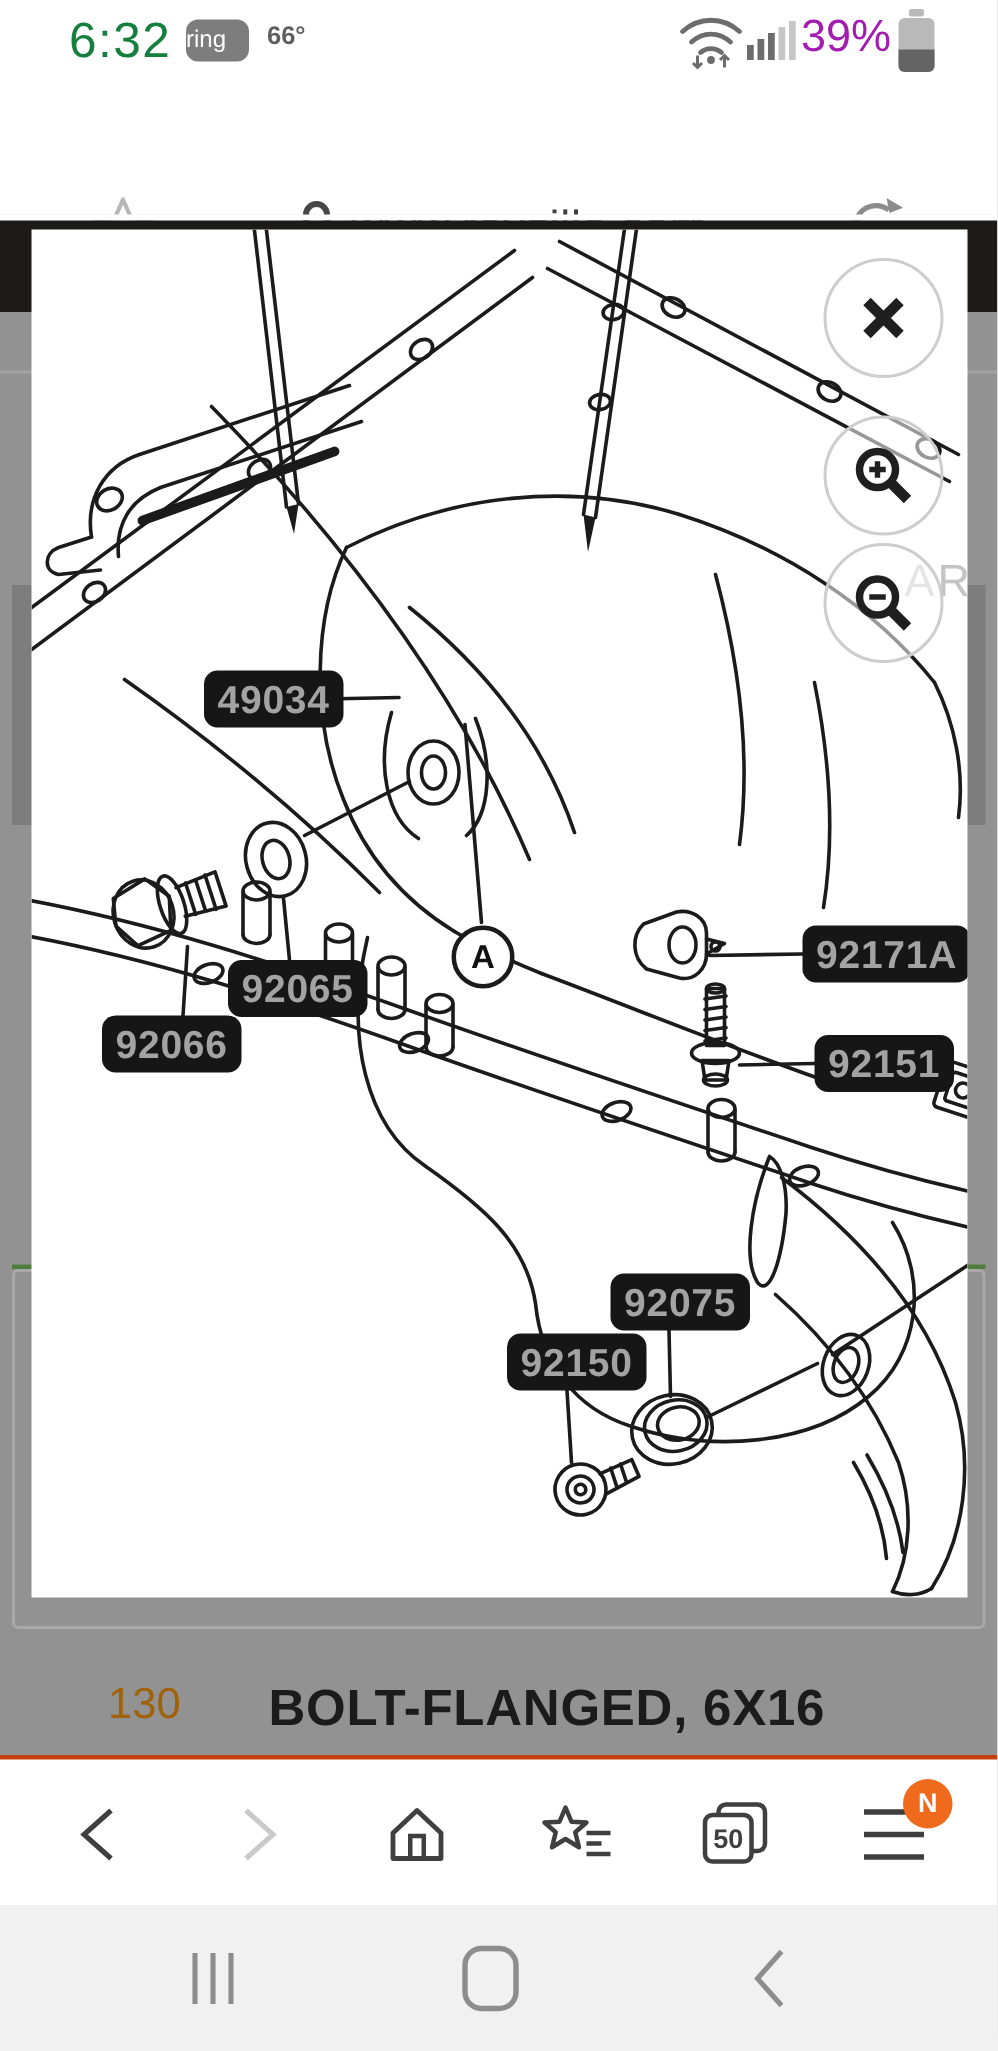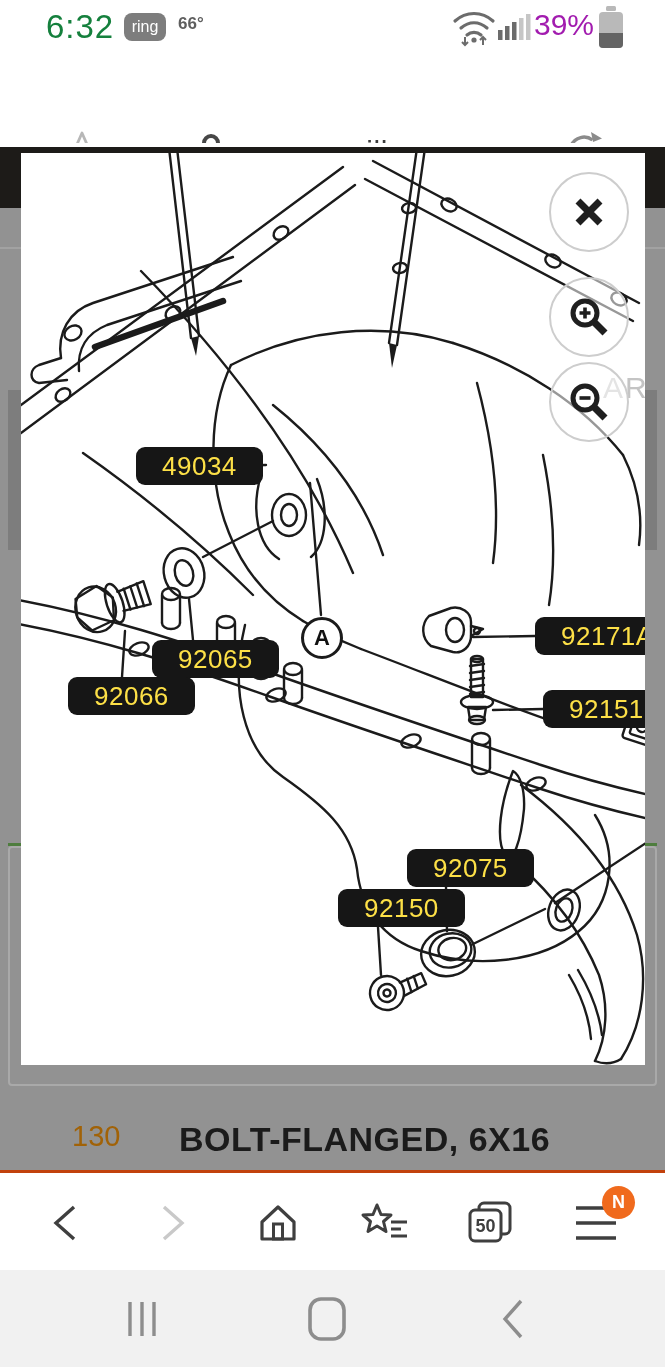--- a/index.html
+++ b/index.html
@@ -4,21 +4,21 @@
 <style>
   html,body{margin:0;padding:0;background:#dcdcdc;}
   .screen{position:relative;width:665px;height:1367px;background:#ffffff;overflow:hidden;
           font-family:"Liberation Sans",sans-serif;}
   .abs{position:absolute;}
 
   
   .statusbar{position:absolute;top:0;left:0;width:665px;height:55px;background:#fff;}
   .sb-time{position:absolute;left:46px;top:8px;font-size:33px;color:#15803d;letter-spacing:1px;}
   .sb-ring{position:absolute;left:124px;top:13px;width:42px;height:28px;background:#7d7d7d;
-           border-radius:8px;color:#fff;font-size:16px;text-align:center;line-height:28px;}
+           border-radius:8px;color:#fff;font-size:16px;line-height:28px;}
   .sb-temp{position:absolute;left:178px;top:14px;font-size:17px;font-weight:bold;color:#5f5f5f;}
   .sb-pct{position:absolute;left:534px;top:8px;font-size:30px;color:#a21caf;}
 
   
   .urlbar{position:absolute;top:55px;left:0;width:665px;height:88px;background:#fff;
           border-bottom:1px solid #e3e3e3;}
   .url-text{position:absolute;left:234px;top:80px;font-size:30px;color:#3c3c3c;letter-spacing:.5px;}
 
   
   .band-white{position:absolute;top:143px;left:0;width:665px;height:4px;background:#fff;}
@@ -28,22 +28,22 @@
   .dim-block{position:absolute;top:390px;left:8px;width:649px;height:160px;background:#7d7d7d;}
   .dim-green{position:absolute;top:843px;left:8px;width:649px;height:3px;background:#4e7d3e;}
   .dim-card{position:absolute;top:846px;left:8px;width:645px;height:236px;border:2px solid #a9a9a9;
             border-radius:4px;}
   .row-ref{position:absolute;left:72px;top:1120px;font-size:29px;color:#a16207;}
   .row-desc{position:absolute;left:179px;top:1120px;font-size:34px;font-weight:bold;color:#1b1b1b;
             letter-spacing:.5px;}
 
   
   .modal{position:absolute;left:21px;top:153px;width:624px;height:912px;background:#fff;overflow:hidden;}
-  .plabel{position:absolute;background:#161616;color:#fde047;font-weight:normal;font-size:26px;
-          line-height:38px;height:38px;padding:0 26px;border-radius:9px;letter-spacing:.5px;}
+  .plabel{position:absolute;background:#161616;color:#a3a3a3;font-weight:bold;font-size:26px;
+          line-height:38px;height:38px;padding:0 9px;border-radius:9px;letter-spacing:.5px;}
   .acallout{position:absolute;width:36px;height:36px;border:3px solid #1b1b1b;border-radius:50%;
             background:#fff;text-align:center;line-height:35px;font-weight:bold;font-size:22px;color:#111;}
   .wmark{position:absolute;left:582px;top:218px;font-size:30px;color:#c4c4c4;letter-spacing:2px;}
   .modal-btn{position:absolute;width:76px;height:76px;border-radius:50%;border:2px solid #cdcdcd;
              background:rgba(255,255,255,.55);display:flex;align-items:center;justify-content:center;}
   .art path,.art ellipse,.art circle,.art rect,.art line,.art polyline
       {fill:none;stroke:#1b1b1b;stroke-width:2.4;stroke-linecap:round;stroke-linejoin:round;}
   .art .fillb{fill:#1b1b1b;stroke:none;}
   .art .thick{stroke-width:6.5;}
   .art .leader{stroke-width:2.1;}

